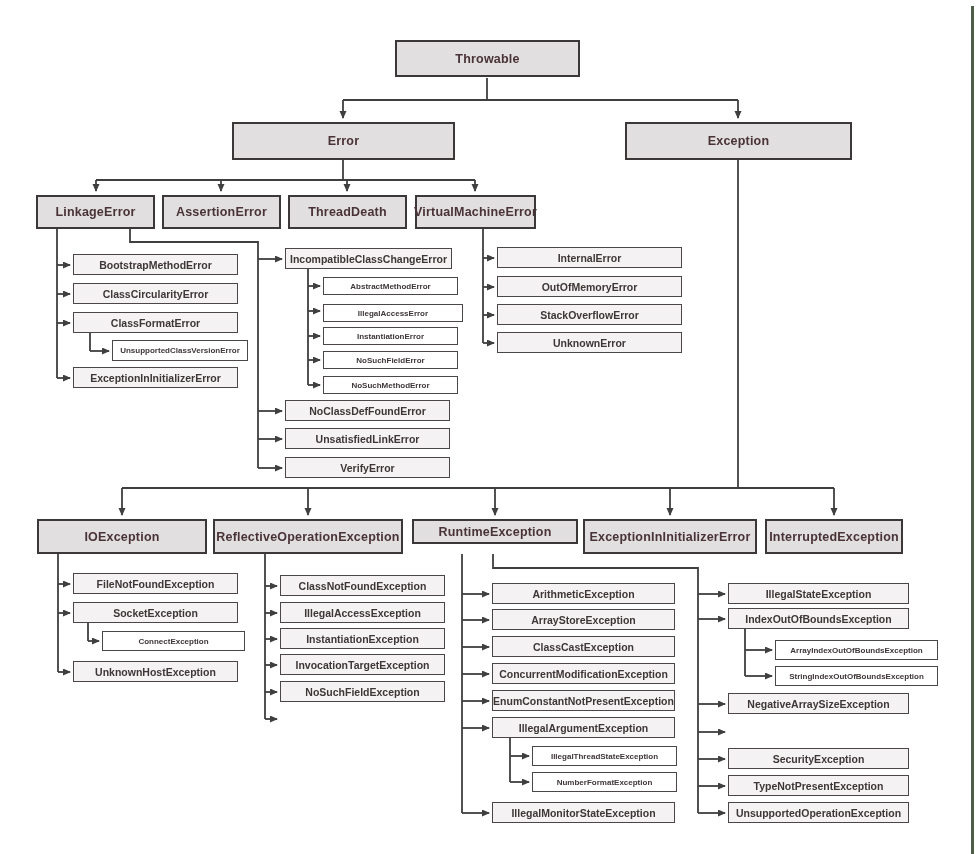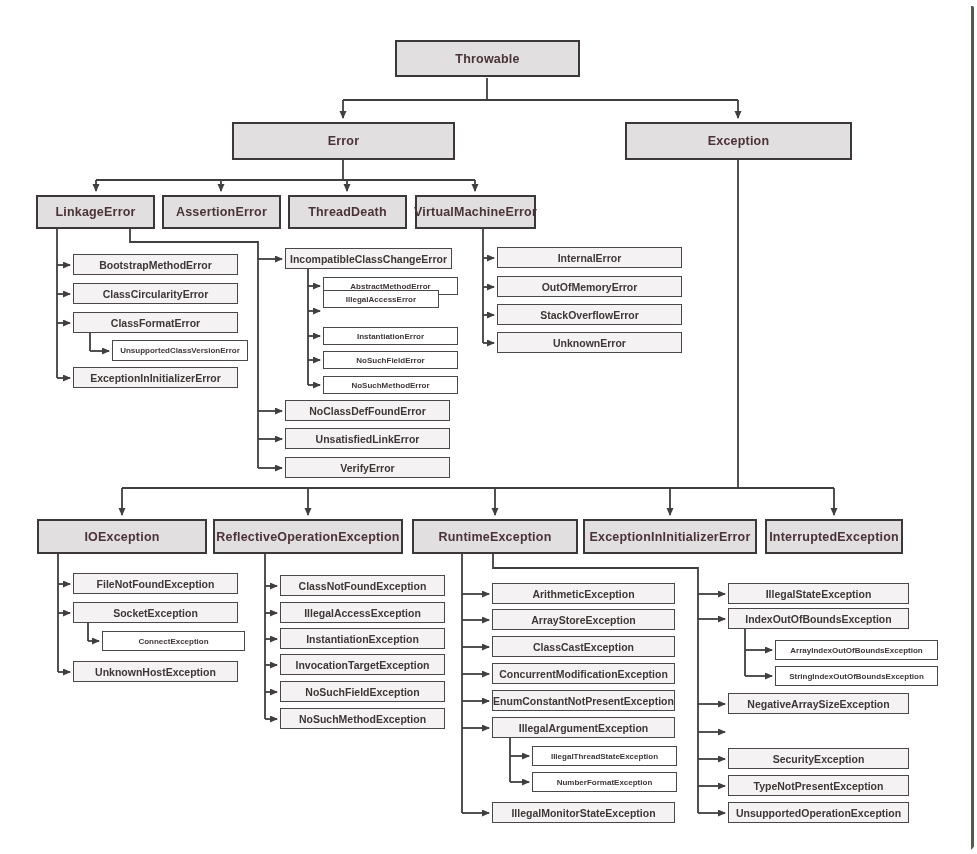--- a/index.html
+++ b/index.html
@@ -1,18 +1,18 @@
 <!DOCTYPE html>
 <html style="--header-fill: #e1dfdf; --header-border: #3d3838; --header-text: #4a3338; --child-fill: #f4f2f2; --child-border: #4b4747; --child-text: #3e3637; --leaf-fill: #ffffff; --connector: #3f3f3f; --right-edge-line: #4e5c49;"><head>
 <meta charset="utf-8">
 <style>
   * { box-sizing: border-box; margin: 0; padding: 0; }
   html, body { background: #ffffff; }
   body { font-family: "Liberation Sans", sans-serif; }
-  .canvas { position: relative; width: 977px; height: 854px; background: #ffffff; overflow: hidden; border-radius: 17px; }
+  .canvas { position: relative; width: 977px; height: 854px; background: #ffffff; overflow: hidden; }
   svg.wires { position: absolute; left: 0; top: 0; color: var(--connector, #3f3f3f); }
   svg .ln { stroke: currentColor; stroke-width: 1.8; fill: none; }
   .arrowhead { fill: var(--connector, #3f3f3f); }
   .node { position: absolute; display: flex; align-items: center; justify-content: center;
           text-align: center; white-space: nowrap; }
   .l1 { background: var(--header-fill, #e1dfdf); border: 2px solid var(--header-border, #3d3838);
         color: var(--header-text, #4a3338); font-size: 12.5px; font-weight: 700; letter-spacing: .2px; }
   .l2 { background: var(--child-fill, #f4f2f2); border: 1.5px solid var(--child-border, #4b4747);
         color: var(--child-text, #3e3637); font-size: 10.5px; font-weight: 700; }
   .l3 { background: var(--leaf-fill, #ffffff); border: 1.5px solid var(--child-border, #4b4747);
@@ -120,32 +120,32 @@
 
   <div class="node l1" style="left:395px;top:40px;width:185px;height:37px">Throwable</div>
   <div class="node l1" style="left:232px;top:122px;width:223px;height:38px">Error</div>
   <div class="node l1" style="left:625px;top:122px;width:227px;height:38px">Exception</div>
   <div class="node l1" style="left:36px;top:195px;width:119px;height:34px">LinkageError</div>
   <div class="node l1" style="left:162px;top:195px;width:119px;height:34px">AssertionError</div>
   <div class="node l1" style="left:288px;top:195px;width:119px;height:34px">ThreadDeath</div>
   <div class="node l1" style="left:415px;top:195px;width:121px;height:34px">VirtualMachineError</div>
   <div class="node l1" style="left:37px;top:519px;width:170px;height:35px">IOException</div>
   <div class="node l1" style="left:213px;top:519px;width:190px;height:35px">ReflectiveOperationException</div>
-  <div class="node l1" style="left:412px;top:519px;width:166px;height:35px">RuntimeException</div>
+  <div class="node l1" style="left:412px;top:519px;width:166px;height:25px">RuntimeException</div>
   <div class="node l1" style="left:583px;top:519px;width:174px;height:35px">ExceptionInInitializerError</div>
   <div class="node l1" style="left:765px;top:519px;width:138px;height:35px">InterruptedException</div>
 
   <div class="node l2" style="left:73px;top:254px;width:165px;height:21px">BootstrapMethodError</div>
   <div class="node l2" style="left:73px;top:283px;width:165px;height:21px">ClassCircularityError</div>
   <div class="node l2" style="left:73px;top:312px;width:165px;height:21px">ClassFormatError</div>
   <div class="node l3" style="left:112px;top:340px;width:136px;height:21px">UnsupportedClassVersionError</div>
   <div class="node l2" style="left:73px;top:367px;width:165px;height:21px">ExceptionInInitializerError</div>
   <div class="node l2" style="left:285px;top:248px;width:167px;height:21px">IncompatibleClassChangeError</div>
   <div class="node l3" style="left:323px;top:277px;width:135px;height:18px">AbstractMethodError</div>
-  <div class="node l3" style="left:323px;top:290px;width:116px;height:18px">IllegalAccessError</div>
+  <div class="node l3" style="left:323px;top:304px;width:140px;height:18px">IllegalAccessError</div>
   <div class="node l3" style="left:323px;top:327px;width:135px;height:18px">InstantiationError</div>
   <div class="node l3" style="left:323px;top:351px;width:135px;height:18px">NoSuchFieldError</div>
   <div class="node l3" style="left:323px;top:376px;width:135px;height:18px">NoSuchMethodError</div>
   <div class="node l2" style="left:285px;top:400px;width:165px;height:21px">NoClassDefFoundError</div>
   <div class="node l2" style="left:285px;top:428px;width:165px;height:21px">UnsatisfiedLinkError</div>
   <div class="node l2" style="left:285px;top:457px;width:165px;height:21px">VerifyError</div>
 
   <div class="node l2" style="left:497px;top:247px;width:185px;height:21px">InternalError</div>
   <div class="node l2" style="left:497px;top:276px;width:185px;height:21px">OutOfMemoryError</div>
   <div class="node l2" style="left:497px;top:304px;width:185px;height:21px">StackOverflowError</div>
@@ -154,21 +154,20 @@
   <div class="node l2" style="left:73px;top:573px;width:165px;height:21px">FileNotFoundException</div>
   <div class="node l2" style="left:73px;top:602px;width:165px;height:21px">SocketException</div>
   <div class="node l3" style="left:102px;top:631px;width:143px;height:20px">ConnectException</div>
   <div class="node l2" style="left:73px;top:661px;width:165px;height:21px">UnknownHostException</div>
 
   <div class="node l2" style="left:280px;top:575px;width:165px;height:21px">ClassNotFoundException</div>
   <div class="node l2" style="left:280px;top:602px;width:165px;height:21px">IllegalAccessException</div>
   <div class="node l2" style="left:280px;top:628px;width:165px;height:21px">InstantiationException</div>
   <div class="node l2" style="left:280px;top:654px;width:165px;height:21px">InvocationTargetException</div>
   <div class="node l2" style="left:280px;top:681px;width:165px;height:21px">NoSuchFieldException</div>
-  <div class="node l2" style="left:280px;top:708px;width:165px;height:21px">NoSuchMethodException</div>
 
   <div class="node l2" style="left:492px;top:583px;width:183px;height:21px">ArithmeticException</div>
   <div class="node l2" style="left:492px;top:609px;width:183px;height:21px">ArrayStoreException</div>
   <div class="node l2" style="left:492px;top:636px;width:183px;height:21px">ClassCastException</div>
   <div class="node l2" style="left:492px;top:663px;width:183px;height:21px">ConcurrentModificationException</div>
   <div class="node l2" style="left:492px;top:690px;width:183px;height:21px">EnumConstantNotPresentException</div>
   <div class="node l2" style="left:492px;top:717px;width:183px;height:21px">IllegalArgumentException</div>
   <div class="node l3" style="left:532px;top:746px;width:145px;height:20px">IllegalThreadStateException</div>
   <div class="node l3" style="left:532px;top:772px;width:145px;height:20px">NumberFormatException</div>
   <div class="node l2" style="left:492px;top:802px;width:183px;height:21px">IllegalMonitorStateException</div>

